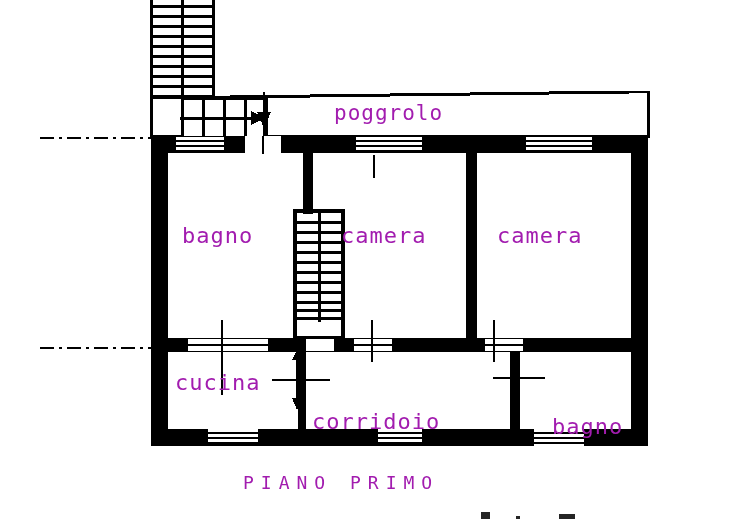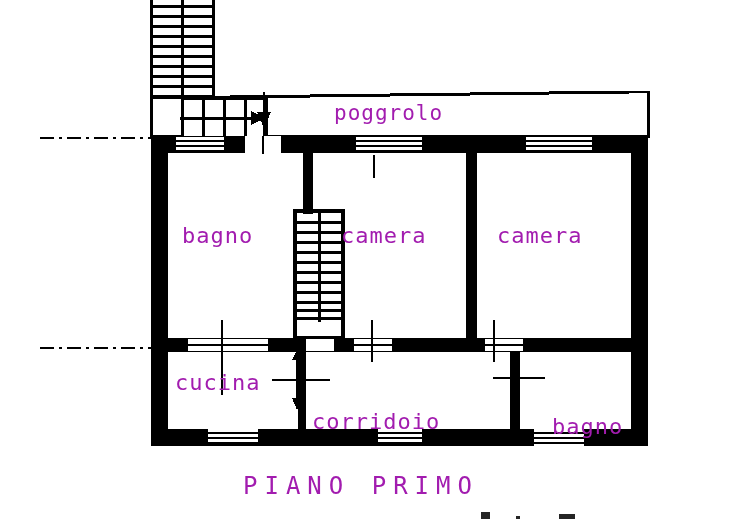--- a/index.html
+++ b/index.html
@@ -12,21 +12,21 @@
   .lbl{
     position:absolute;
     font-family:"DejaVu Sans Mono","Liberation Mono",monospace;
     color:#a21caf;
     white-space:nowrap;
     letter-spacing:1px;
     line-height:1;
     user-select:none;
   }
   .room-label{font-size:22px;}
-  .title-label{font-size:24px;letter-spacing:7px;}
+  .title-label{font-size:18px;letter-spacing:7px;}
   .balcony-label{font-size:21px;letter-spacing:1px;}
 </style>
 </head>
 <body>
 
 <svg id="plan" viewBox="0 0 729 520" width="729" height="520" xmlns="http://www.w3.org/2000/svg" shape-rendering="crispEdges">
 
   <rect x="0" y="0" width="729" height="520" fill="#ffffff"></rect>
 
   <g stroke="#000" stroke-width="2" fill="none" stroke-dasharray="14 5 3 5">

